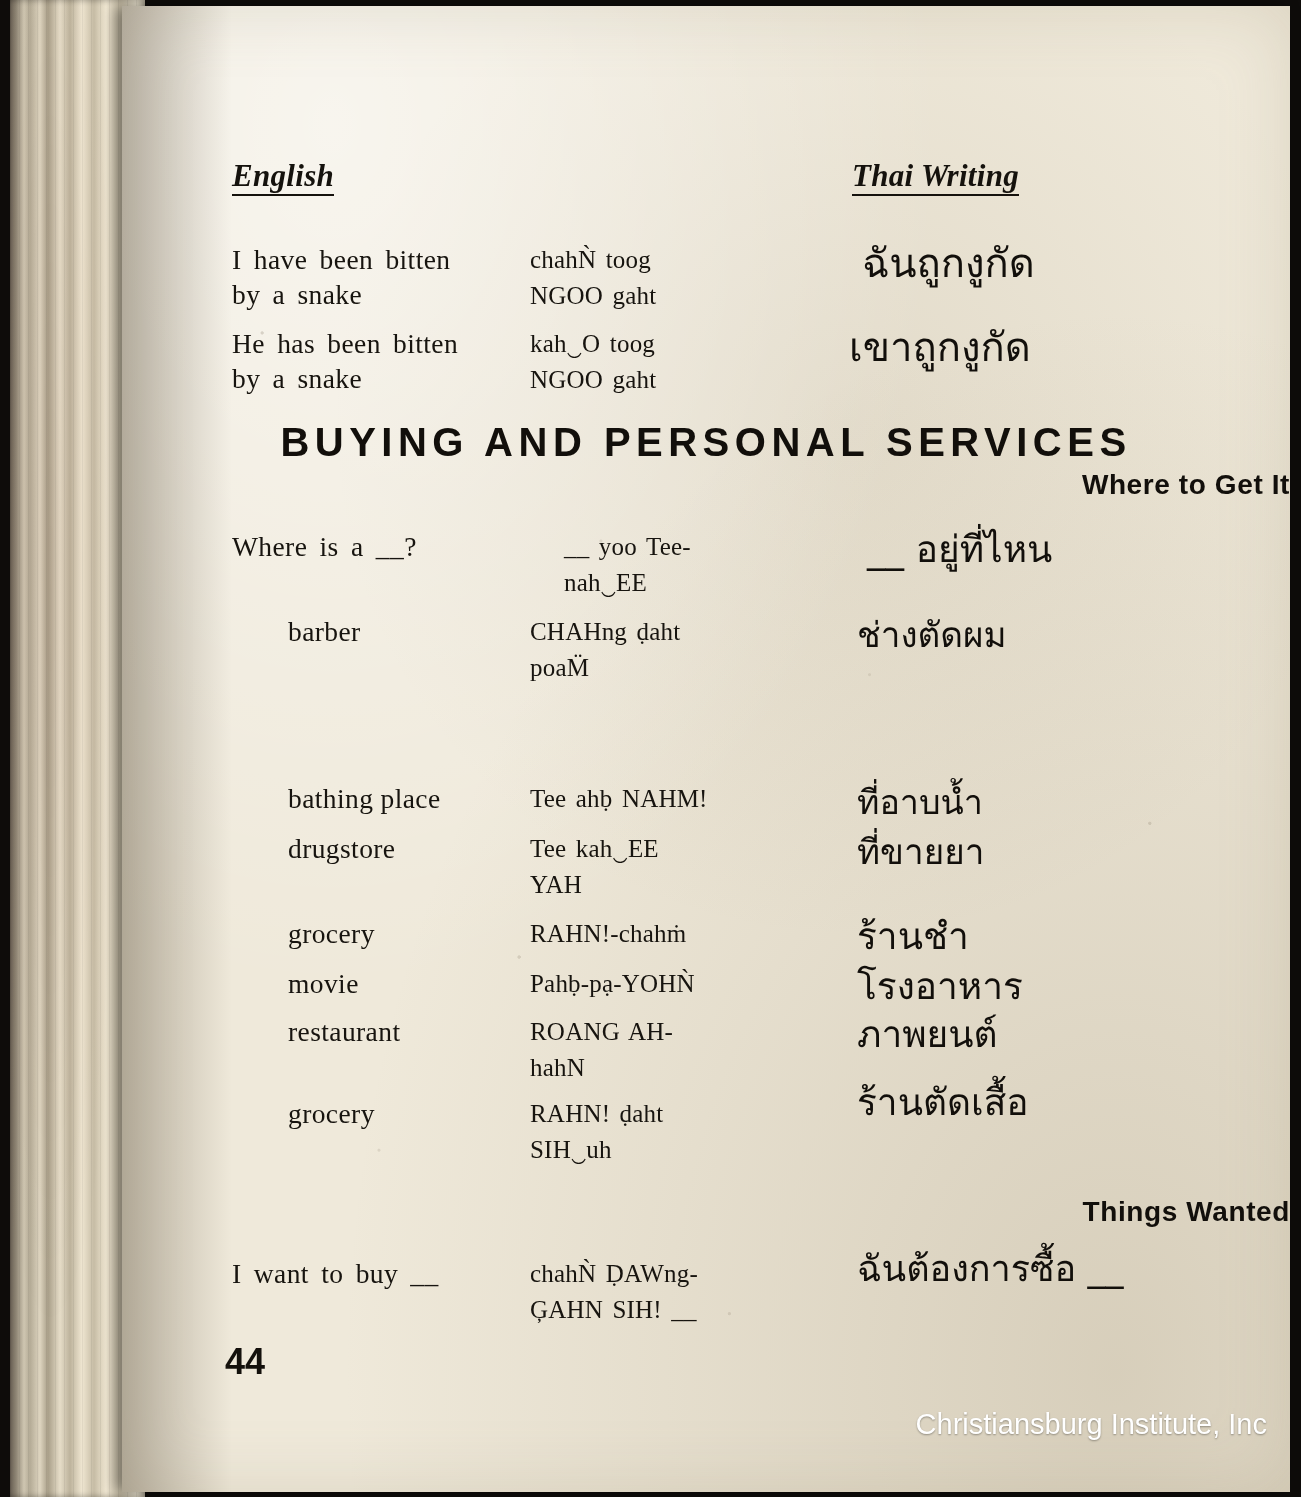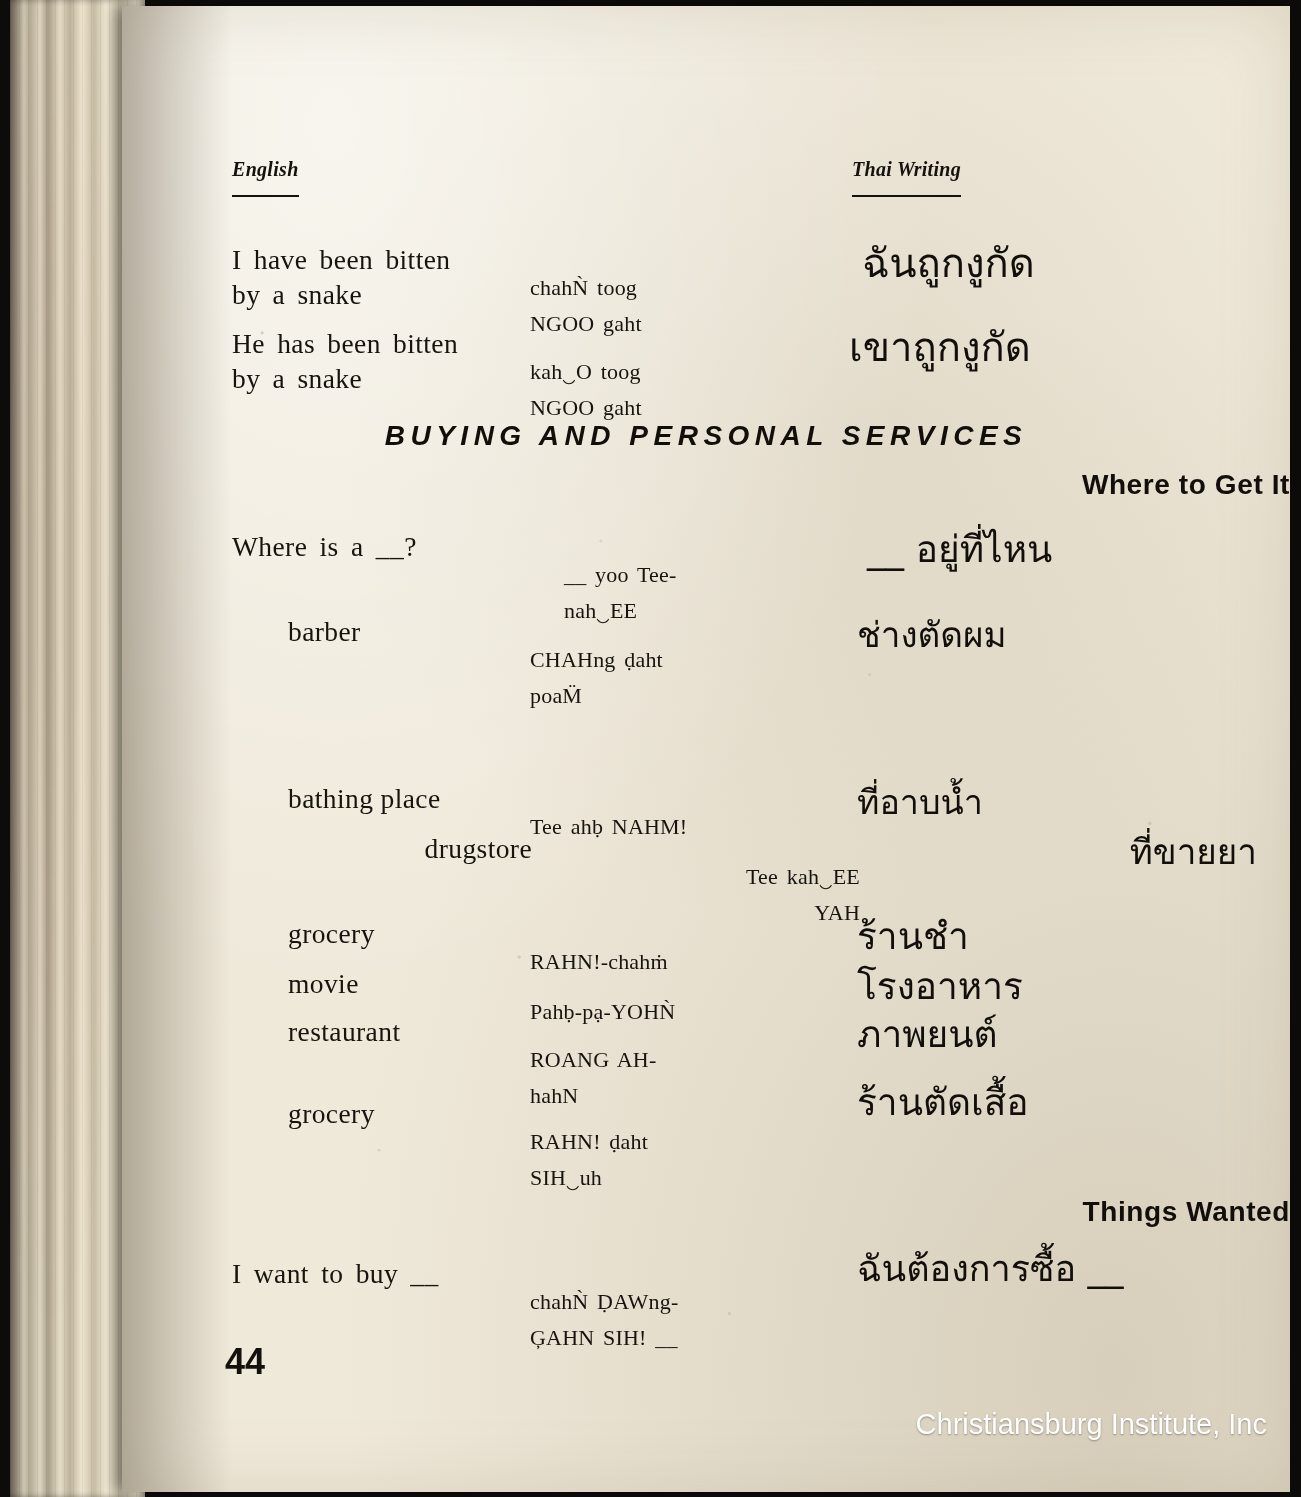--- a/index.html
+++ b/index.html
@@ -105,73 +105,71 @@
   .col-eng  { position: absolute; left: 110px;  width: 300px; }
   .col-pro  { position: absolute; left: 408px;  width: 330px; }
   .col-thai { position: absolute; left: 730px;  width: 400px; }
 
   
   #head-row { position: absolute; top: 152px; left: 0; width: 100%; height: 40px; }
   .hdr {
     font-family: "Liberation Serif", serif;
     font-style: italic;
     font-weight: 700;
-    font-size: 20px;
+    font-size: 31px;
     letter-spacing: .3px;
     color: #15120d;
     display: inline-block;
     border-bottom: 2px solid #15120d;
-    padding-bottom: 14px;
+    padding-bottom: 0;
     white-space: nowrap;
   }
 
   
   .eng {
     font-family: "Liberation Serif", serif;
     font-size: 27.5px;
     line-height: 35px;
     color: #17140f;
     white-space: pre-line;
     letter-spacing: .4px;
   }
   .eng.spaced { word-spacing: 5px; }
   .eng.indent { padding-left: 56px; }
 
   .pro {
     font-family: "Liberation Serif", serif;
-    font-size: 22px;
+    font-size: 25px;
     line-height: 36px;
     color: #17140f;
     white-space: pre-line;
     letter-spacing: .2px;
     word-spacing: 3px;
-    margin-top: 28px;
   }
   .pro.ind { padding-left: 34px; }
 
   .thai {
     font-family: "DejaVu Sans", sans-serif;
     font-size: 37px;
     line-height: 42px;
     color: #120f0b;
     white-space: nowrap;
   }
   .thai.big { font-size: 40px; }
 
   
   .sect-main {
     position: absolute;
     left: 0; width: 1168px;
     text-align: center;
     font-family: "Liberation Sans", sans-serif;
     font-weight: 700;
-    font-size: 28px;
+    font-size: 40px;
     letter-spacing: 5.5px;
     color: #120f0b;
-    font-style: italic;
   }
   .sect-sub {
     position: absolute;
     left: 0; width: 1168px;
     text-align: right;
     font-family: "Liberation Sans", sans-serif;
     font-weight: 700;
     font-size: 28px;
     letter-spacing: .6px;
     color: #120f0b;
@@ -283,21 +281,21 @@
           <div class="eng indent">bathing place</div>
         </div>
         <div class="col-pro">
           <div class="pro">Tee  ahḅ  NAHM!</div>
         </div>
         <div class="col-thai" style="left:735px;">
           <div class="thai" style="font-size:34px;">ที่อาบน้ำ</div>
         </div>
       </div>
 
-      <div class="row" style="position:absolute; top:825px; left:0; width:100%; height:70px;text-align:right;">
+      <div class="row" style="position:absolute; top:825px; left:0; width:100%; height:70px;">
         <div class="col-eng">
           <div class="eng indent">drugstore</div>
         </div>
         <div class="col-pro">
           <div class="pro">Tee  kah‿EE
    YAH</div>
         </div>
         <div class="col-thai" style="left:735px;">
           <div class="thai" style="font-size:35px;">ที่ขายยา</div>
         </div>

